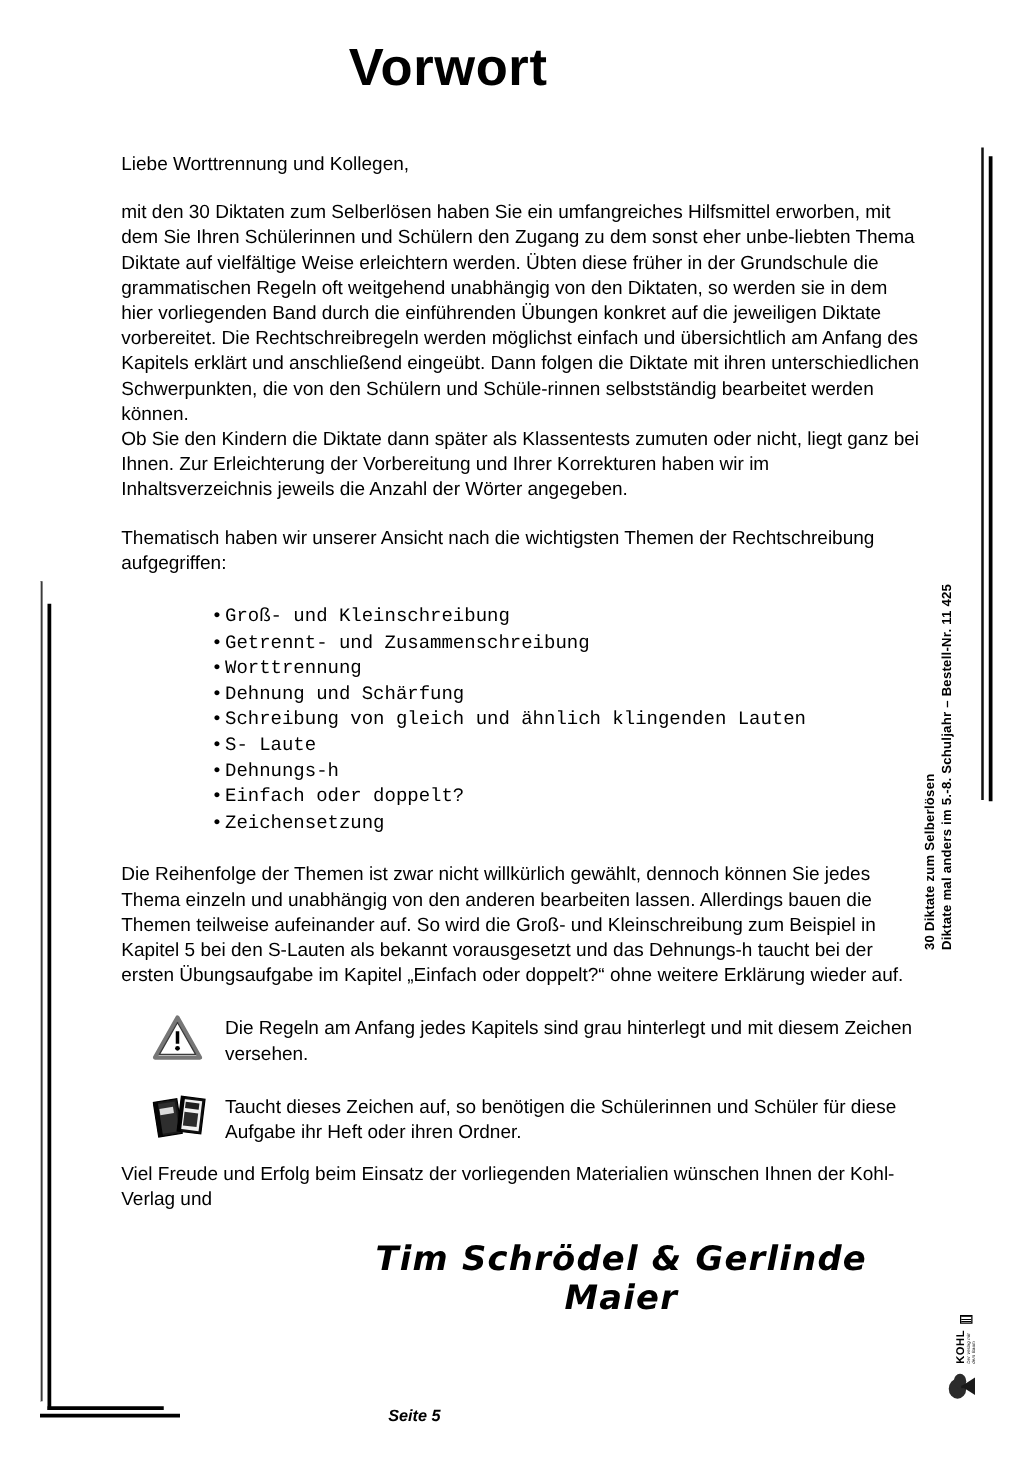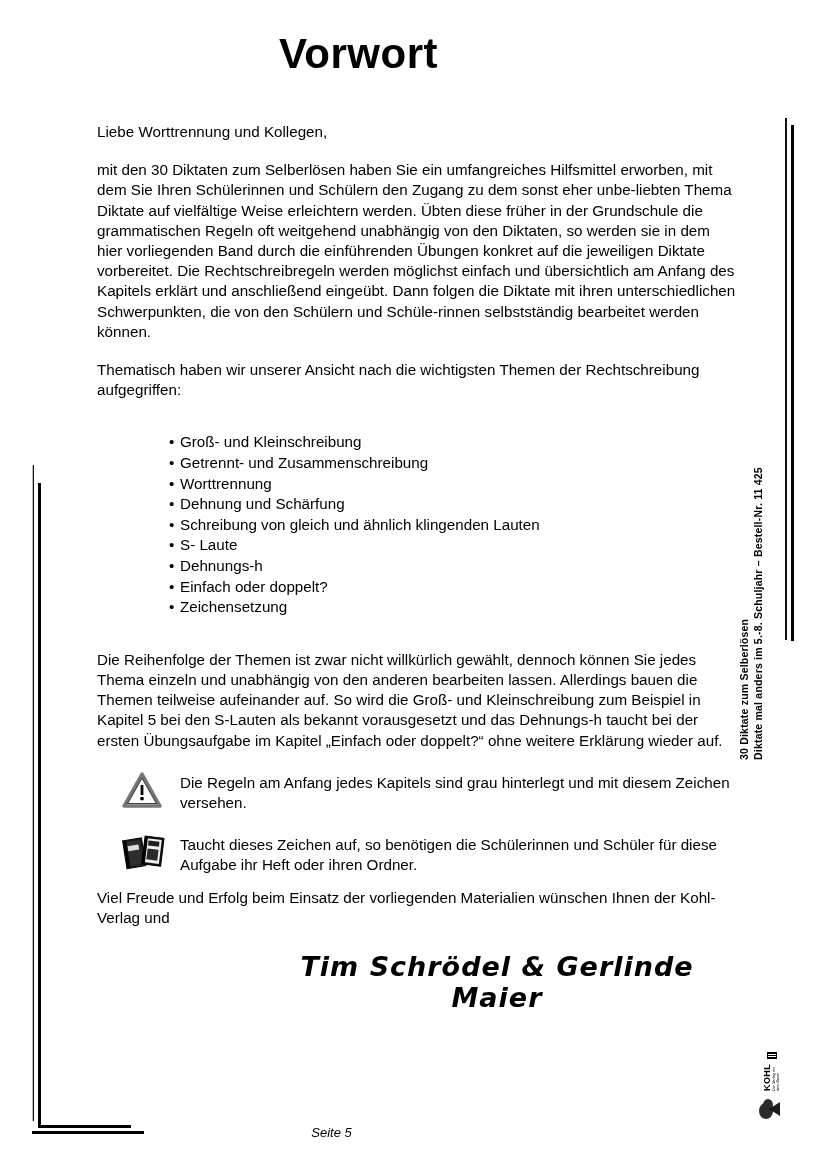--- a/index.html
+++ b/index.html
@@ -100,24 +100,25 @@
     margin: 0;
     text-align: left;
     white-space: pre-line;
   }
   .spacer-sm { height: 18px; }
   .spacer-xs { height: 10px; }
   .spacer-md { height: 22px; }
 
   
   .topic-list {
-    margin: 10px;
+    margin: 0;
     padding: 0;
     list-style: none;
     margin-left: 72px;
+    font-family: Liberation Mono, monospace;
   }
   .topic-list li {
     font-size: 15.2px;
     line-height: 20.6px;
     position: relative;
     padding-left: 11px;
   }
   .topic-list li::before {
     content: "\2022";
     position: absolute;
@@ -157,21 +158,21 @@
 
   
   .footer-page {
     position: absolute;
     left: 0;
     top: 1125px;
     width: 663px;
     text-align: center;
     font-size: 13px;
     font-style: italic;
-    font-weight: normal;
+    font-weight: bold;
   }
 
   
   .side-meta {
     position: absolute;
     left: 738px;
     top: 760px;
     width: 300px;
     transform: rotate(-90deg);
     transform-origin: 0 0;
@@ -235,20 +236,21 @@
 <div class="page-title">Vorwort</div>
 
 <div class="content">
 
   <p class="para">Liebe Worttrennung und Kollegen,</p>
 
   <div class="spacer-sm"></div>
 
   <p class="para">mit den 30 Diktaten zum Selberlösen haben Sie ein umfangreiches Hilfsmittel erworben, mit dem Sie Ihren Schülerinnen und Schülern den Zugang zu dem sonst eher unbe-liebten Thema Diktate auf vielfältige Weise erleichtern werden. Übten diese früher in der Grundschule die grammatischen Regeln oft weitgehend unabhängig von den Diktaten, so werden sie in dem hier vorliegenden Band durch die einführenden Übungen konkret auf die jeweiligen Diktate vorbereitet. Die Rechtschreibregeln werden möglichst einfach und übersichtlich am Anfang des Kapitels erklärt und anschließend eingeübt. Dann folgen die Diktate mit ihren unterschiedlichen Schwerpunkten, die von den Schülern und Schüle-rinnen selbstständig bearbeitet werden können.</p>
 
+  <p class="para">Ob Sie den Kindern die Diktate dann später als Klassentests zumuten oder nicht, liegt ganz bei Ihnen. Zur Erleichterung der Vorbereitung und Ihrer Korrekturen haben wir im Inhaltsverzeichnis jeweils die Anzahl der Wörter angegeben.</p>
 
   <div class="spacer-sm"></div>
 
   <p class="para">Thematisch haben wir unserer Ansicht nach die wichtigsten Themen der Rechtschreibung aufgegriffen:</p>
 
   <div class="spacer-md"></div>
 
   <ul class="topic-list">
     <li>Groß- und Kleinschreibung</li>
     <li>Getrennt- und Zusammenschreibung</li>

